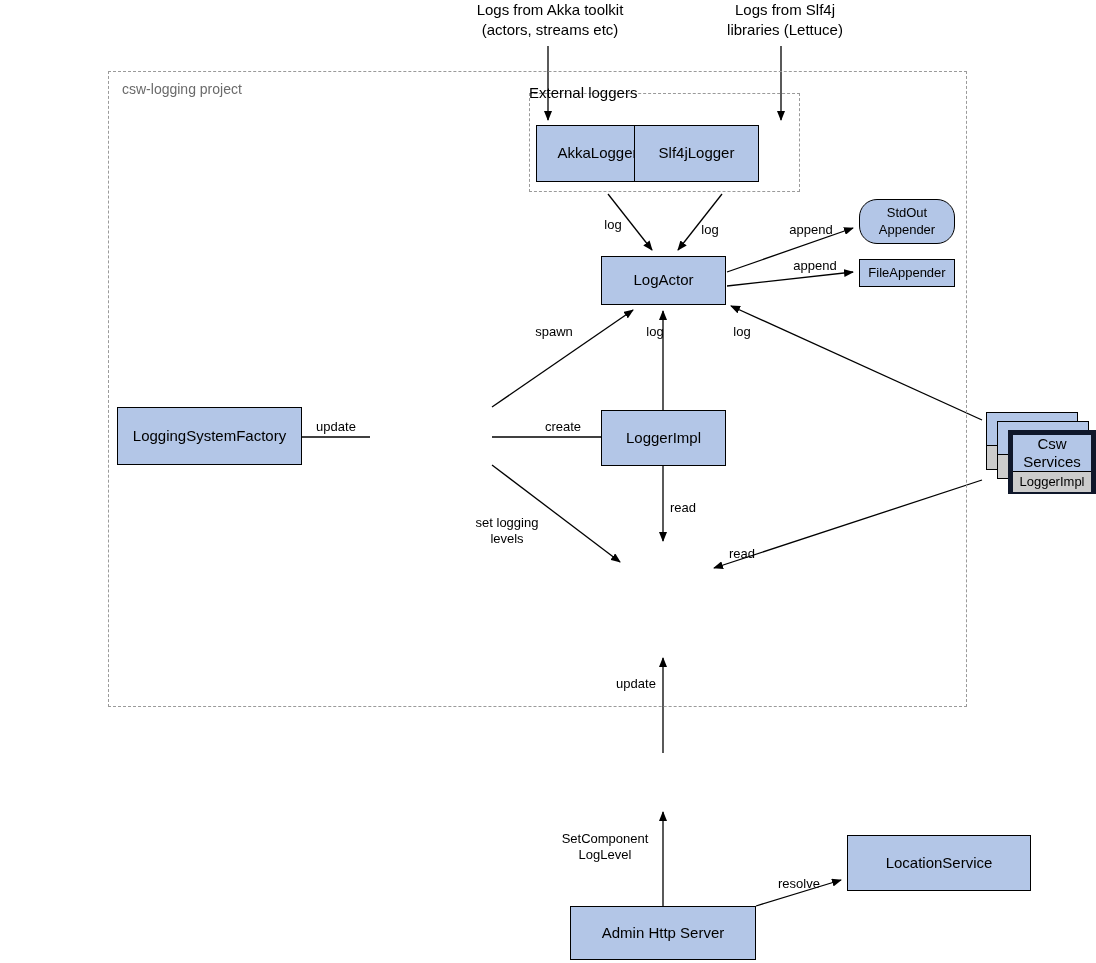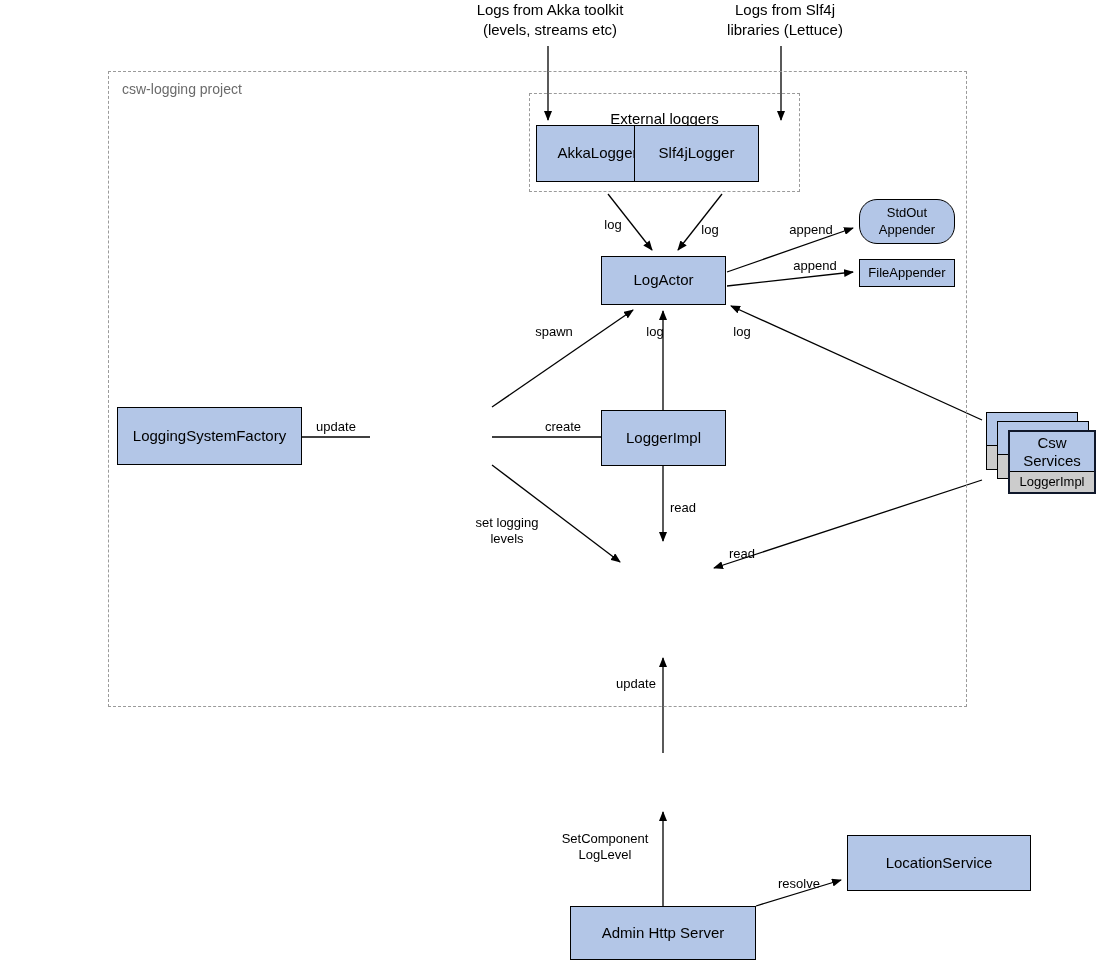--- a/index.html
+++ b/index.html
@@ -92,21 +92,21 @@
     width: 22px;
     height: 24px;
     background: #cccccc;
     border-top: 1px solid #000000;
     border-right: 1px solid #000000;
     box-sizing: border-box;
   }
   .svc-main {
     position: absolute;
     box-sizing: border-box;
-    border: 2px solid #0f172a;
+    border: 5px solid #0f172a;
     z-index: 3;
     background: #b3c6e7;
     display: flex;
     flex-direction: column;
   }
   .svc-main .svc-title {
     flex: 1;
     display: flex;
     align-items: center;
     justify-content: center;
@@ -163,29 +163,29 @@
 
       <line x1="663" y1="753" x2="663" y2="658" marker-end="url(#arrowhead)"></line>
 
       <line x1="663" y1="906" x2="663" y2="812" marker-end="url(#arrowhead)"></line>
 
       <line x1="756" y1="906" x2="841" y2="880" marker-end="url(#arrowhead)"></line>
     </g>
   </svg>
 
   <div class="caption" style="left:455px; top:0px; width:190px;">Logs from Akka toolkit
-(levels, streams etc)</div>
+(actors, streams etc)</div>
   <div class="caption" style="left:690px; top:0px; width:190px;">Logs from Slf4j
 libraries (Lettuce)</div>
 
   <div class="group-dashed" style="left:108px; top:71px; width:859px; height:636px;"></div>
   <div class="group-title" style="left:122px; top:81px;">csw-logging project</div>
 
   <div class="group-dashed" style="left:529px; top:93px; width:271px; height:99px;"></div>
-  <div class="group-title dark" style="left:529px; top:110px; width:271px; text-align:center;">External loggers</div>
+  <div class="group-title dark" style="left:529px; top:84px; width:271px; text-align:left;">External loggers</div>
 
   <div class="node" style="left:536px; top:125px; width:123px; height:57px;">AkkaLogger</div>
 
   <div class="node" style="left:634px; top:125px; width:125px; height:57px;">Slf4jLogger</div>
 
   <div class="node" style="left:601px; top:256px; width:125px; height:49px;">LogActor</div>
 
   <div class="node small" style="left:859px; top:199px; width:96px; height:45px; white-space:pre-line;border-radius:18px;">StdOut
 Appender</div>
 

